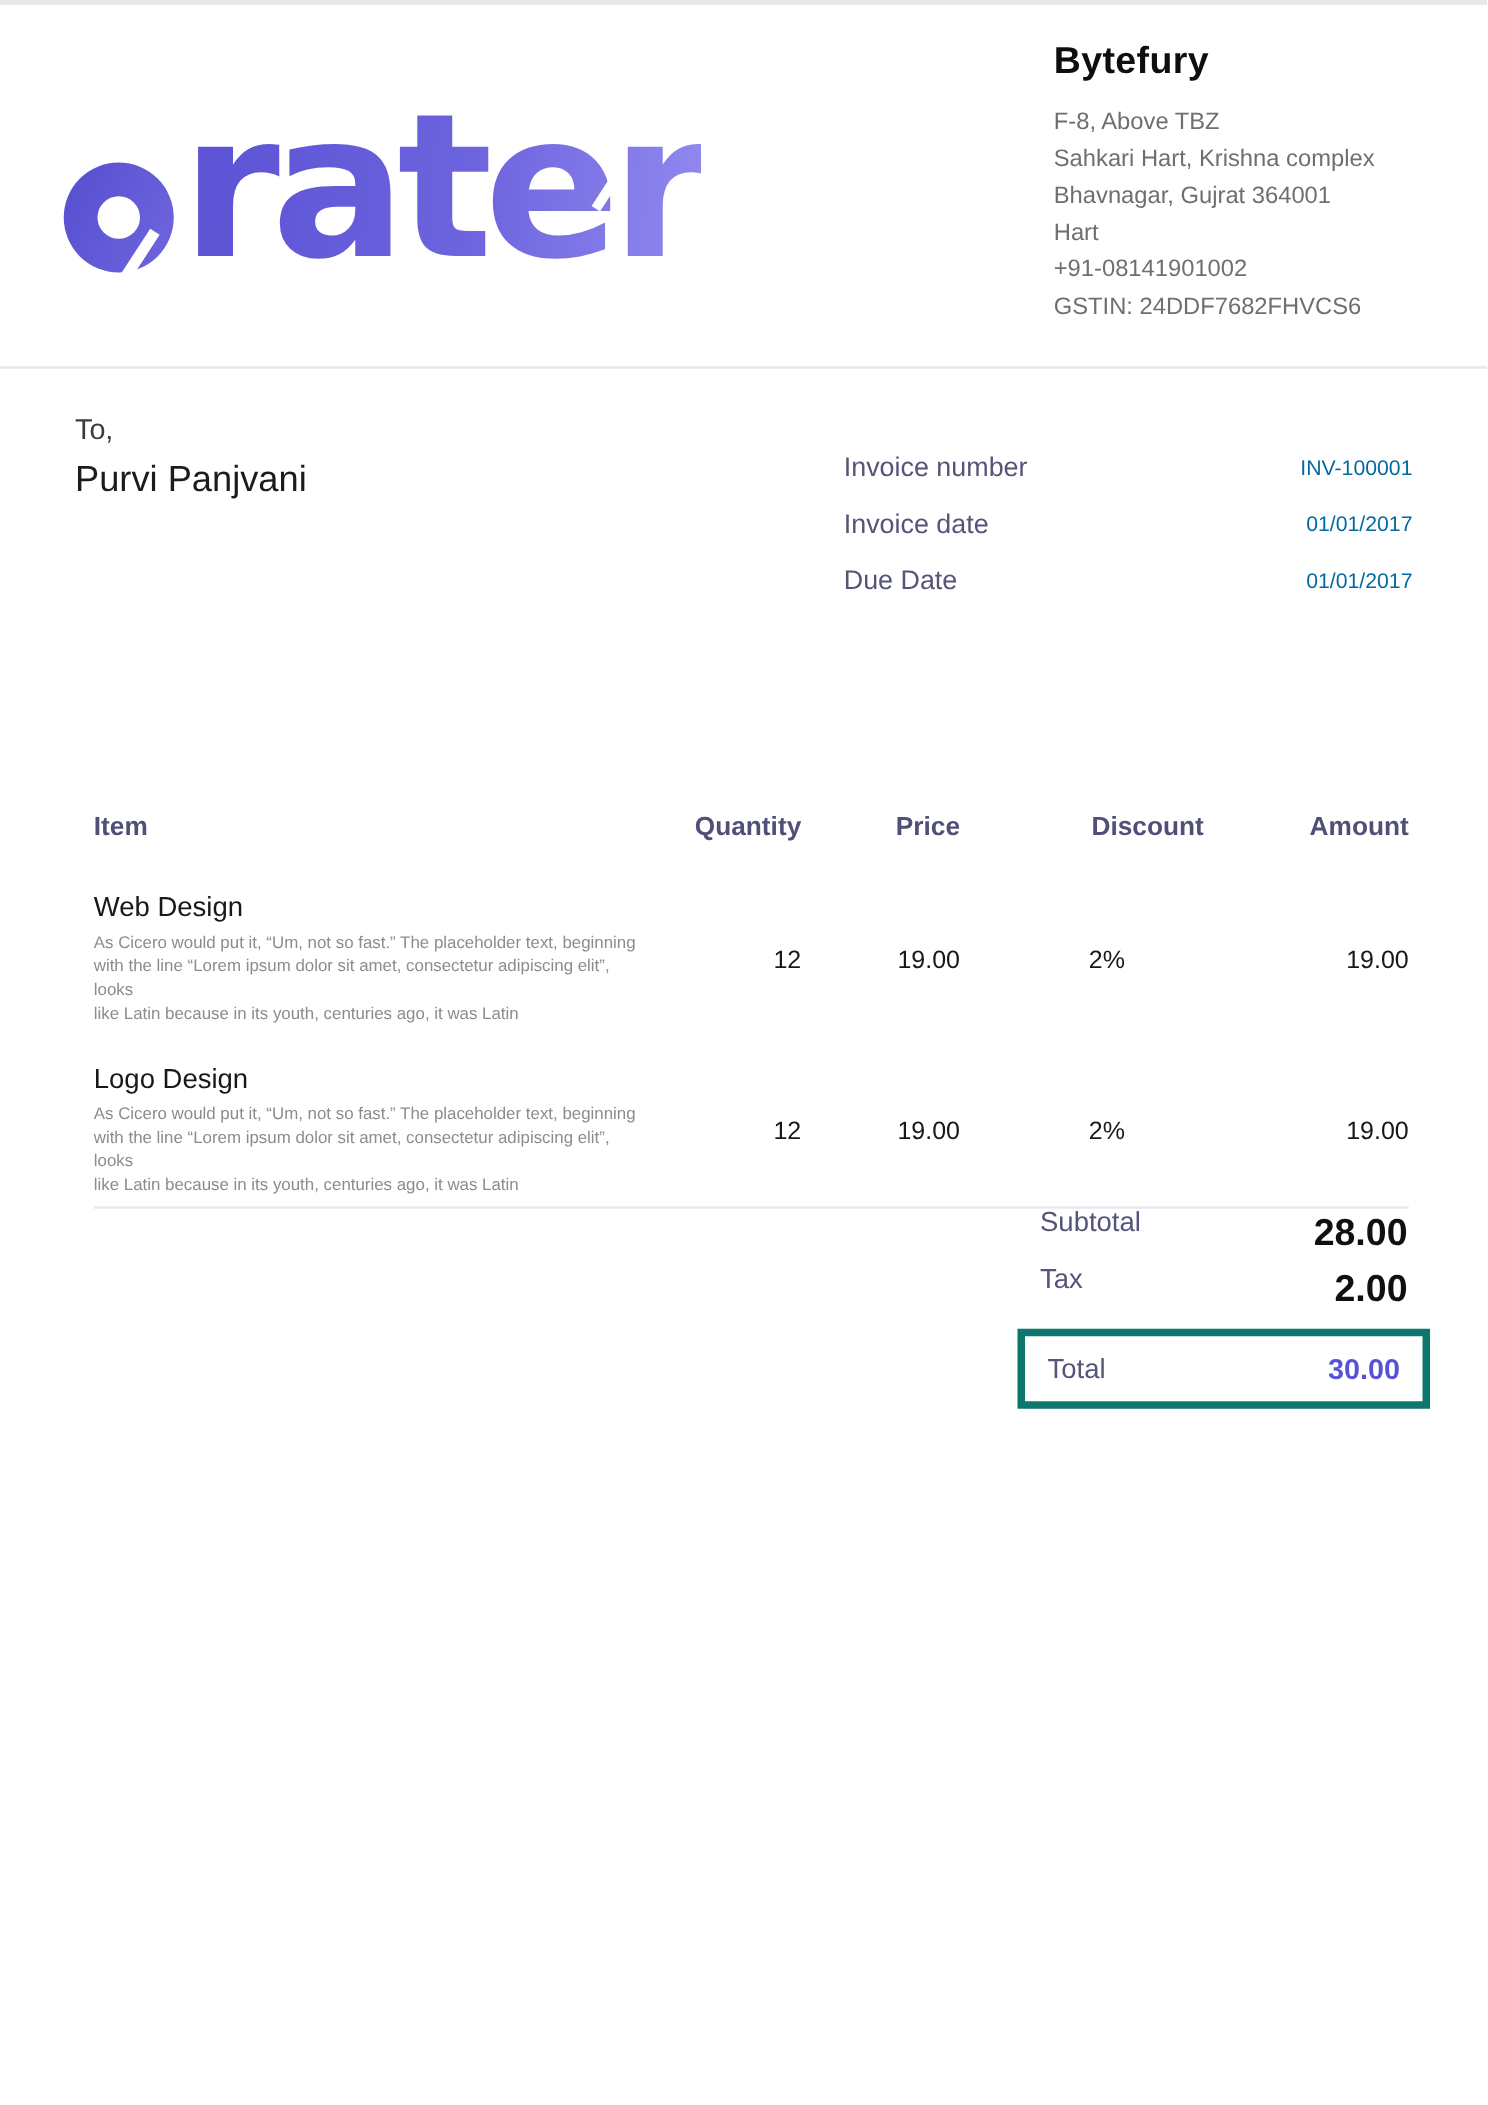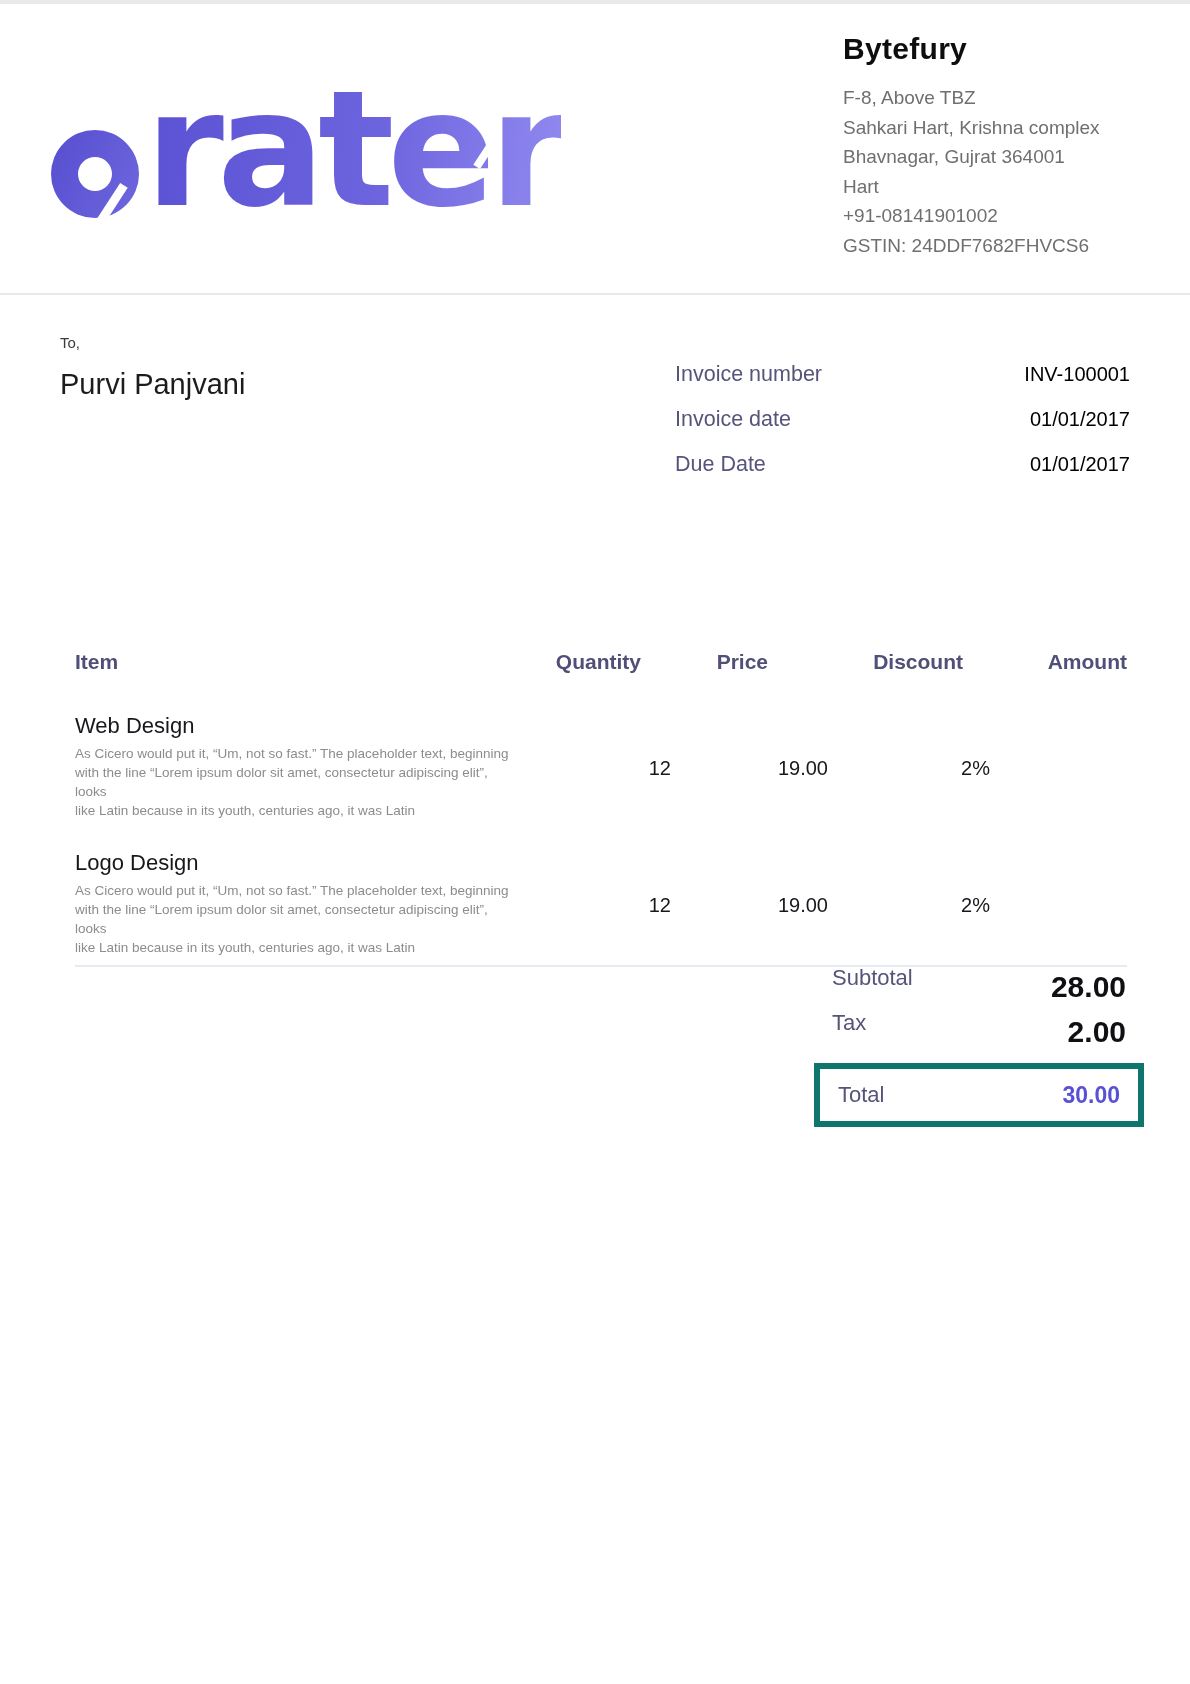--- a/index.html
+++ b/index.html
@@ -39,36 +39,36 @@
 
   
   .company-block { position:absolute; left:843px; top:30px; width:300px; }
   .company-name { font-size:30px; line-height:38px; font-weight:800; color:#0e0e0e; letter-spacing:0.3px; margin-bottom:15px; }
   .company-address div { font-size:19px; line-height:29.5px; color:#6f6f6f; }
 
   .header-divider { position:absolute; top:293px; left:0; width:100%; height:2px; background:#e9e9e9; }
 
   
   .bill-to { position:absolute; left:60px; top:331px; width:420px; }
-  .to-label { font-size:15px; line-height:24px; color:#3c3c3c; margin-bottom:11px; }
+  .to-label { font-size:23px; line-height:24px; color:#3c3c3c; margin-bottom:11px; }
   .to-name { font-size:29px; line-height:36px; font-weight:500; color:#1c1c1c; margin-bottom:13px; }
   .to-address div { font-size:19.5px; line-height:29px; color:#787878; }
 
   
   .invoice-meta { position:absolute; left:675px; top:352px; width:455px; }
   .meta-row { display:flex; justify-content:space-between; align-items:center; height:45px; }
   .meta-label { font-size:21.5px; color:#55547a; }
-  .meta-value { font-size:20px; color:#000000; }
+  .meta-value { font-size:17px; color:#0369a1; }
 
   
   .items { position:absolute; left:75px; top:646px; width:1052px; }
   .items-header { display:grid; grid-template-columns:440px 126px 127px 195px 164px; height:31px; align-items:center; }
   .col-h { font-size:21px; font-weight:700; color:#504f78; text-align:right; }
   .col-h.first { text-align:left; }
-  .item-row { display:grid; grid-template-columns:440px 126px 127px 195px 164px; margin-top:34px;gap:30px; }
+  .item-row { display:grid; grid-template-columns:440px 126px 127px 195px 164px; margin-top:34px; }
   .item-row.second { margin-top:28px; }
   .item-name { font-size:22px; line-height:30px; font-weight:500; color:#17171c; }
   .item-desc { margin-top:3px; width:445px; }
   .item-desc div { font-size:13.5px; line-height:19px; color:#8c8c8c; }
   .num-cell { font-size:20px; color:#17171c; text-align:right; padding-top:46px; }
   .num-cell.discount { padding-right:63px; }
   .items-divider { height:2px; background:#e8eaf2; margin-top:8px; }
 
   
   .totals { position:absolute; left:814px; top:955px; width:330px; }

